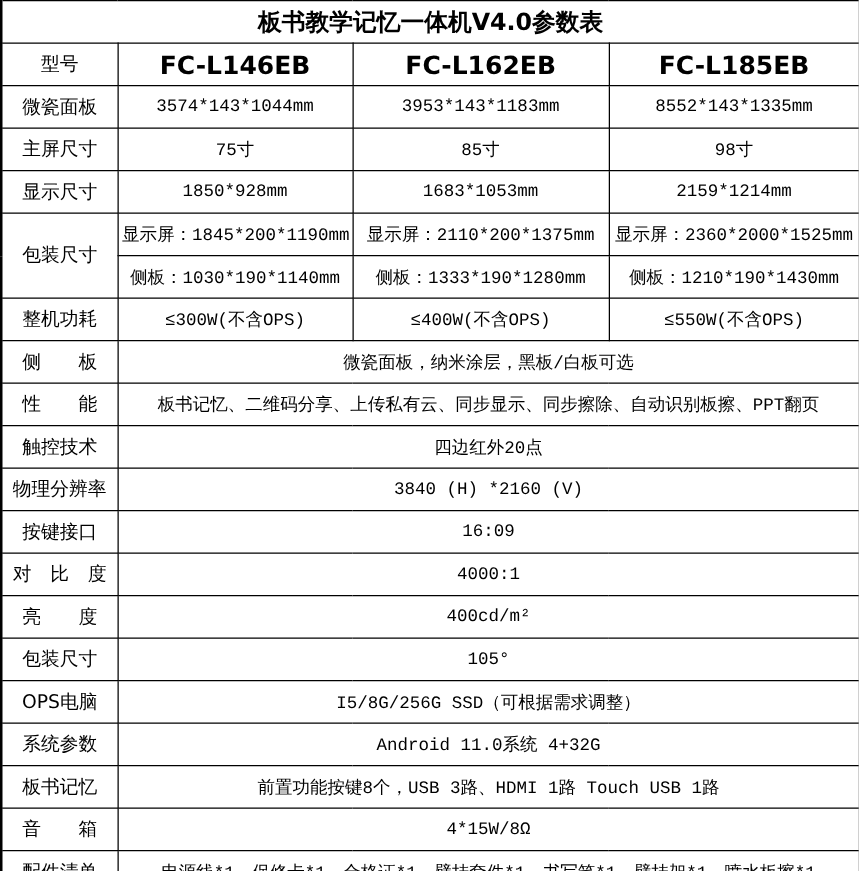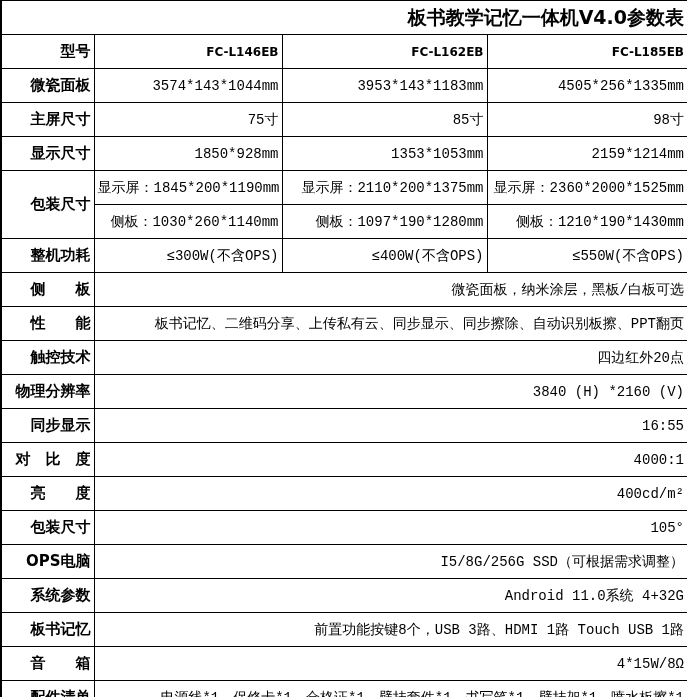--- a/index.html
+++ b/index.html
@@ -16,41 +16,41 @@
     width: 687px;
     border-collapse: collapse;
     table-layout: fixed;
     border: 2px solid #000;
     border-top: none;
   }
   table.spec td {
     border: 1px solid #000;
     height: 33px;
     padding: 0 3px;
-    text-align: right;
+    text-align: center;
     vertical-align: middle;
     overflow: hidden;
     white-space: nowrap;
   }
   td.title-cell {
     border-top: none;
     border-bottom: 2px solid #000;
     height: 33px;
     font-size: 19px;
     font-weight: bold;
     font-family: "DejaVu Sans", sans-serif;
   }
   td.lbl {
-    font-weight: bold;
+    font-weight: normal;
     font-size: 15px;
     font-family: "DejaVu Sans", sans-serif;
   }
   td.hdr {
     font-weight: bold;
-    font-size: 12px;
+    font-size: 20px;
     font-family: "DejaVu Sans", sans-serif;
   }
   td.val {
     font-weight: normal;
     font-size: 14px;
     font-family: Liberation Mono, monospace;
     margin-left: 35px;
   }
 </style>
 </head>
@@ -74,46 +74,46 @@
       <td class="lbl">型号</td>
       <td class="hdr">FC-L146EB</td>
       <td class="hdr">FC-L162EB</td>
       <td class="hdr">FC-L185EB</td>
     </tr>
 
     <tr>
       <td class="lbl">微瓷面板</td>
       <td class="val">3574*143*1044mm</td>
       <td class="val">3953*143*1183mm</td>
-      <td class="val">4505*256*1335mm</td>
+      <td class="val">8552*143*1335mm</td>
     </tr>
 
     <tr>
       <td class="lbl">主屏尺寸</td>
       <td class="val">75寸</td>
       <td class="val">85寸</td>
       <td class="val">98寸</td>
     </tr>
 
     <tr>
       <td class="lbl">显示尺寸</td>
       <td class="val">1850*928mm</td>
-      <td class="val">1353*1053mm</td>
+      <td class="val">1683*1053mm</td>
       <td class="val">2159*1214mm</td>
     </tr>
 
     <tr>
       <td class="lbl" rowspan="2">包装尺寸</td>
       <td class="val">显示屏：1845*200*1190mm</td>
       <td class="val">显示屏：2110*200*1375mm</td>
       <td class="val">显示屏：2360*2000*1525mm</td>
     </tr>
     <tr>
-      <td class="val">侧板：1030*260*1140mm</td>
-      <td class="val">侧板：1097*190*1280mm</td>
+      <td class="val">侧板：1030*190*1140mm</td>
+      <td class="val">侧板：1333*190*1280mm</td>
       <td class="val">侧板：1210*190*1430mm</td>
     </tr>
 
     <tr>
       <td class="lbl">整机功耗</td>
       <td class="val">≤300W(不含OPS)</td>
       <td class="val">≤400W(不含OPS)</td>
       <td class="val">≤550W(不含OPS)</td>
     </tr>
 
@@ -131,22 +131,22 @@
       <td class="lbl">触控技术</td>
       <td class="val" colspan="3">四边红外20点</td>
     </tr>
 
     <tr>
       <td class="lbl">物理分辨率</td>
       <td class="val" colspan="3">3840 (H) *2160 (V)</td>
     </tr>
 
     <tr>
-      <td class="lbl">同步显示</td>
-      <td class="val" colspan="3">16:55</td>
+      <td class="lbl">按键接口</td>
+      <td class="val" colspan="3">16:09</td>
     </tr>
 
     <tr>
       <td class="lbl">对　比　度</td>
       <td class="val" colspan="3">4000:1</td>
     </tr>
 
     <tr>
       <td class="lbl">亮　　度</td>
       <td class="val" colspan="3">400cd/m²</td>

